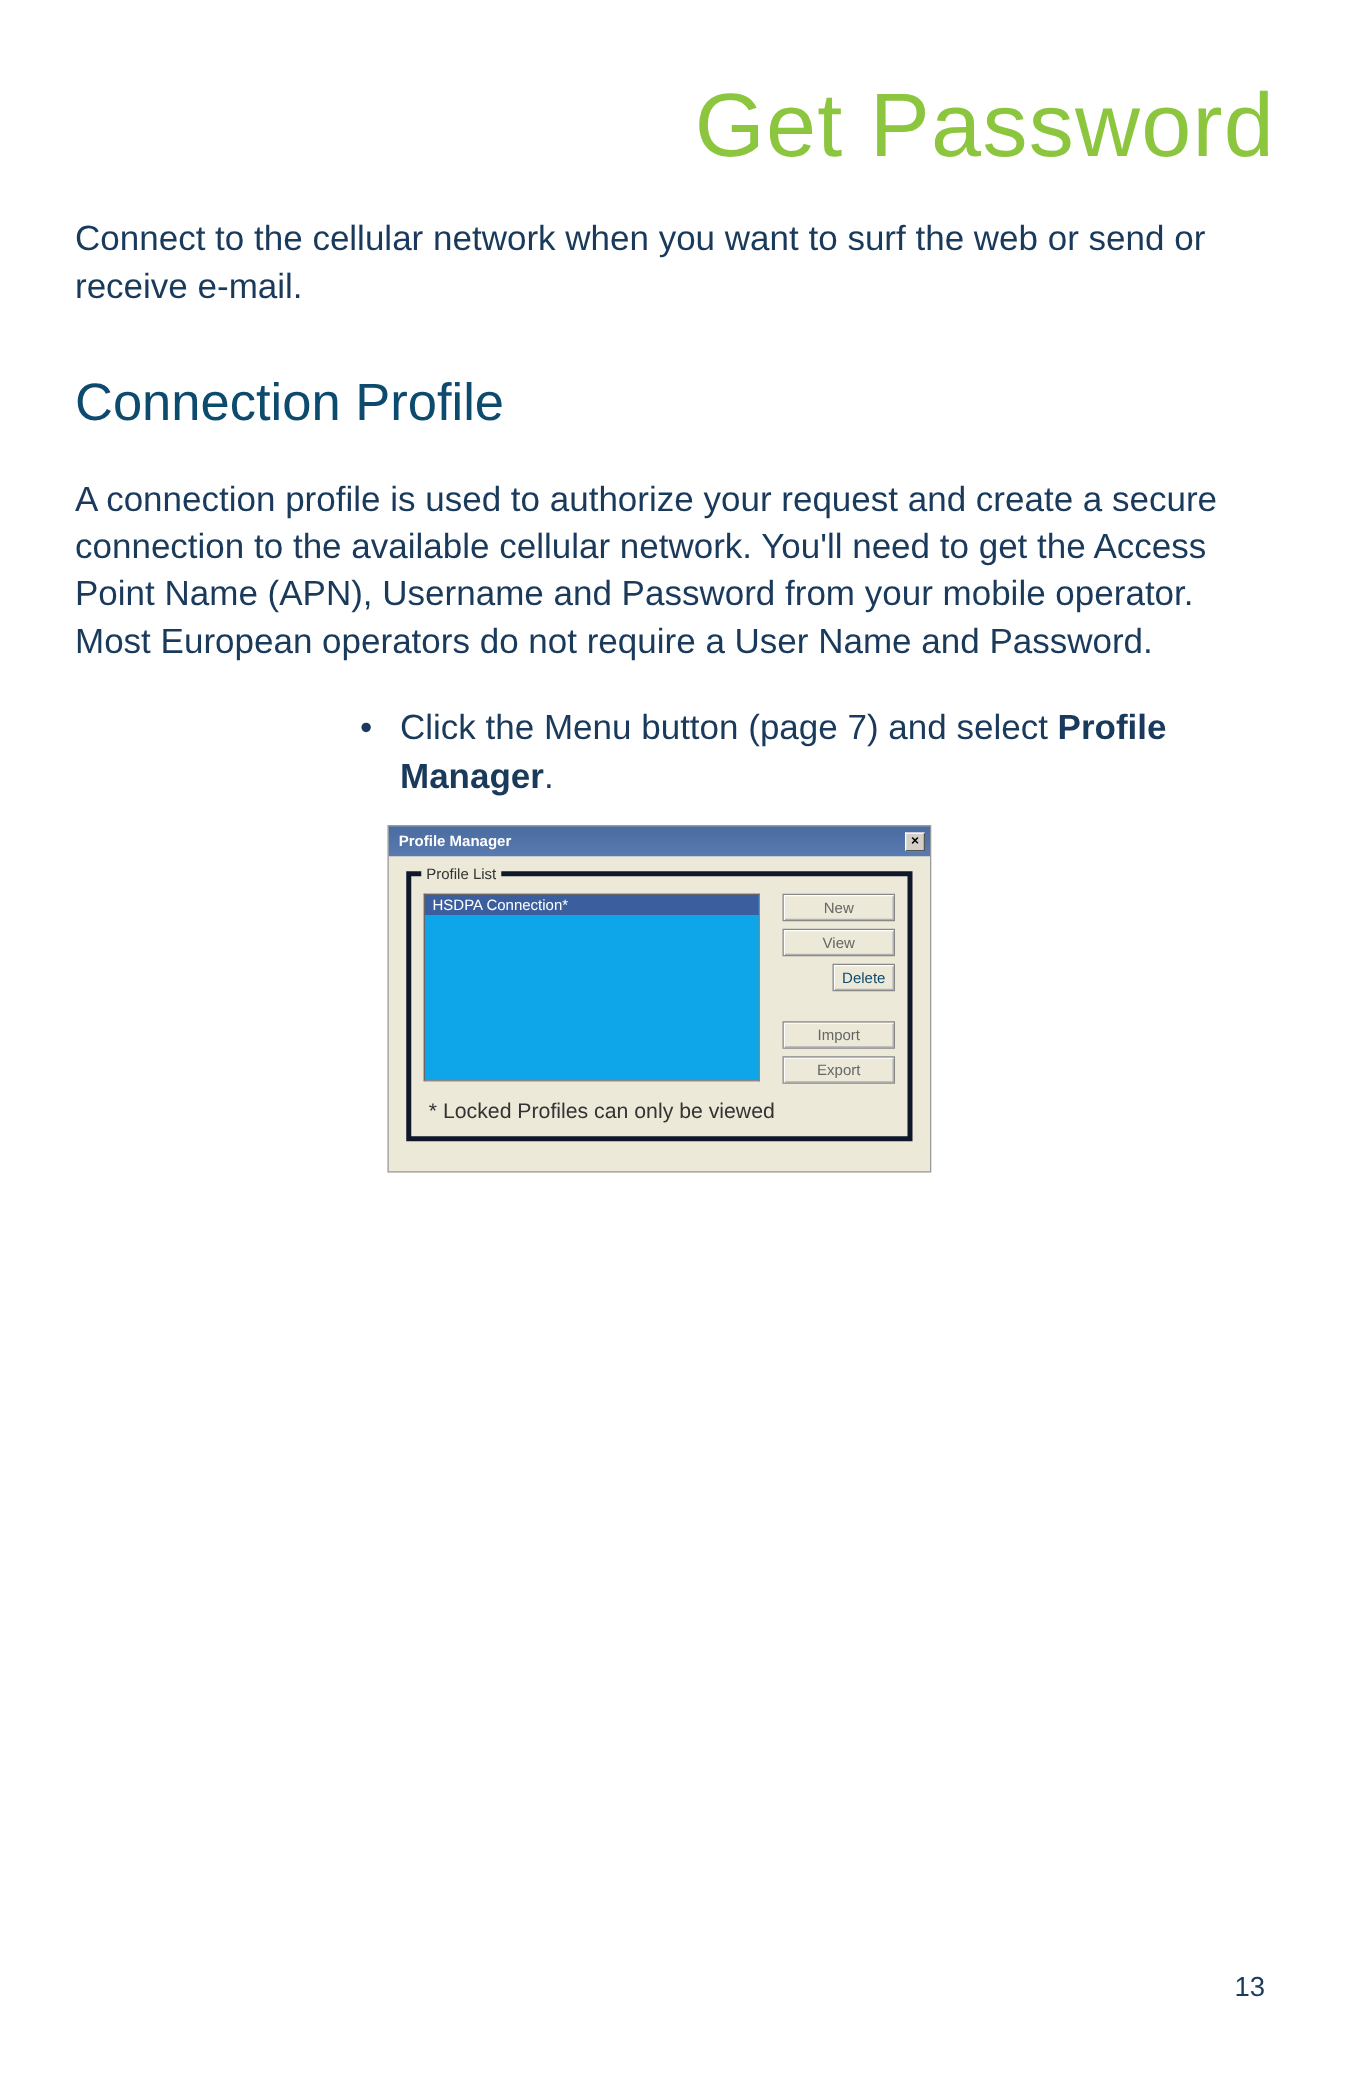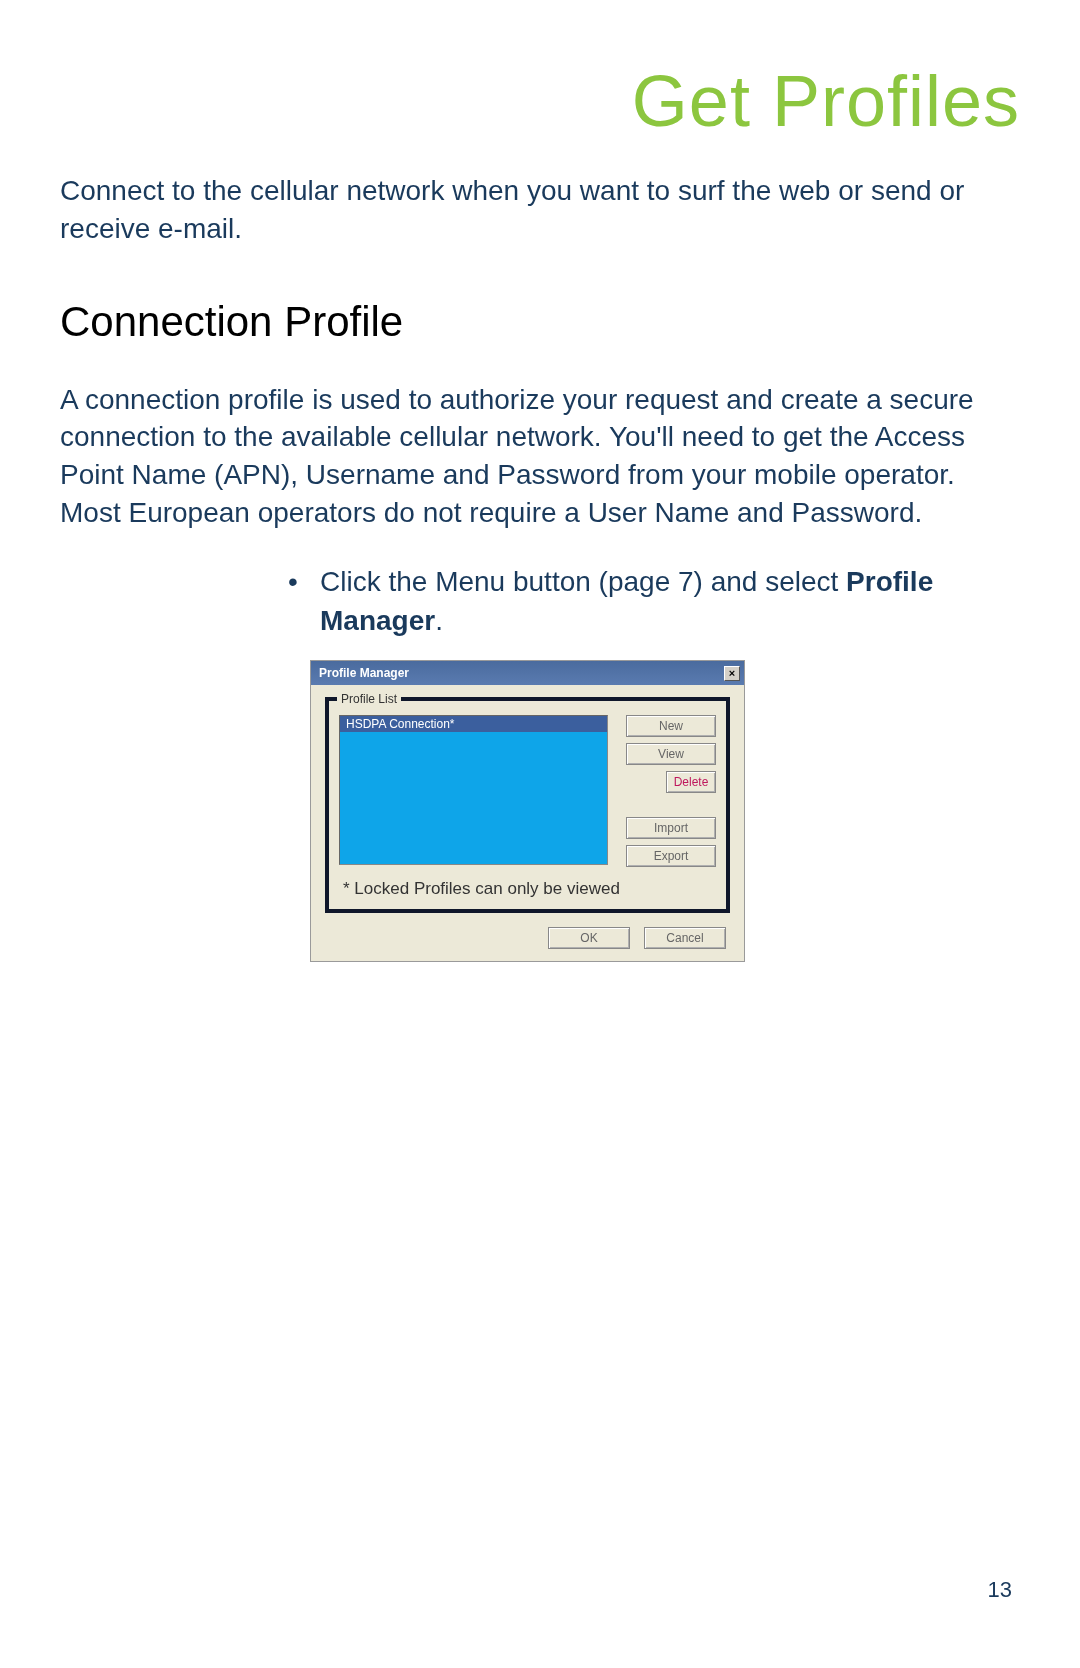--- a/index.html
+++ b/index.html
@@ -27,21 +27,21 @@
   }
   .intro-text {
     font-size: 28px;
     line-height: 1.35;
     color: #1a3a5c;
     margin: 0 0 50px 0;
   }
   .section-heading {
     font-size: 42px;
     font-weight: 400;
-    color: #000000;
+    color: #0c4a6e;
     margin: 0 0 35px 0;
   }
   .body-text {
     font-size: 28px;
     line-height: 1.35;
     color: #1a3a5c;
     margin: 0 0 30px 0;
   }
   .bullet-list {
     margin: 0 0 0 220px;
@@ -157,21 +157,21 @@
     font-size: 12px;
     color: #666;
     text-align: center;
     padding: 2px 0;
     margin-bottom: 6px;
     height: 22px;
     box-sizing: border-box;
     line-height: 16px;
   }
   .win-btn.disabled {
-    color: #be185d;
+    color: #0c4a6e;
     margin-left: 40px;
   }
   .btn-gap {
     height: 18px;
   }
   .footnote {
     font-size: 17px;
     color: #333;
     margin-top: 6px;
     padding-left: 4px;
@@ -193,21 +193,21 @@
     bottom: 65px;
     right: 68px;
     font-size: 22px;
     color: #1a3a5c;
   }
 </style>
 </head>
 <body>
 
 <div class="page">
-  <h1 class="main-title">Get Profiles</h1>
+  <h1 class="main-title">Get Password</h1>
 
   <p class="intro-text">Connect to the cellular network when you want to surf the web or send or receive e-mail.</p>
 
   <h2 class="section-heading">Connection Profile</h2>
 
   <p class="body-text">A connection profile is used to authorize your request and create a secure connection to the available cellular network. You'll need to get the Access Point Name (APN), Username and Password from your mobile operator. Most European operators do not require a User Name and Password.</p>
 
 
   <ul class="bullet-list">
     <li>
@@ -234,24 +234,20 @@
               <div class="win-btn">New</div>
               <div class="win-btn">View</div>
               <div class="win-btn disabled">Delete</div>
               <div class="btn-gap"></div>
               <div class="win-btn">Import</div>
               <div class="win-btn">Export</div>
             </div>
           </div>
           <div class="footnote">* Locked Profiles can only be viewed</div>
         </div>
-        <div class="dialog-footer">
-          <div class="win-btn">OK</div>
-          <div class="win-btn">Cancel</div>
-        </div>
       </div>
     </div>
   </div>
 
 
 </div>
 
 <div class="page-number">13</div>
 
 </body></html>

